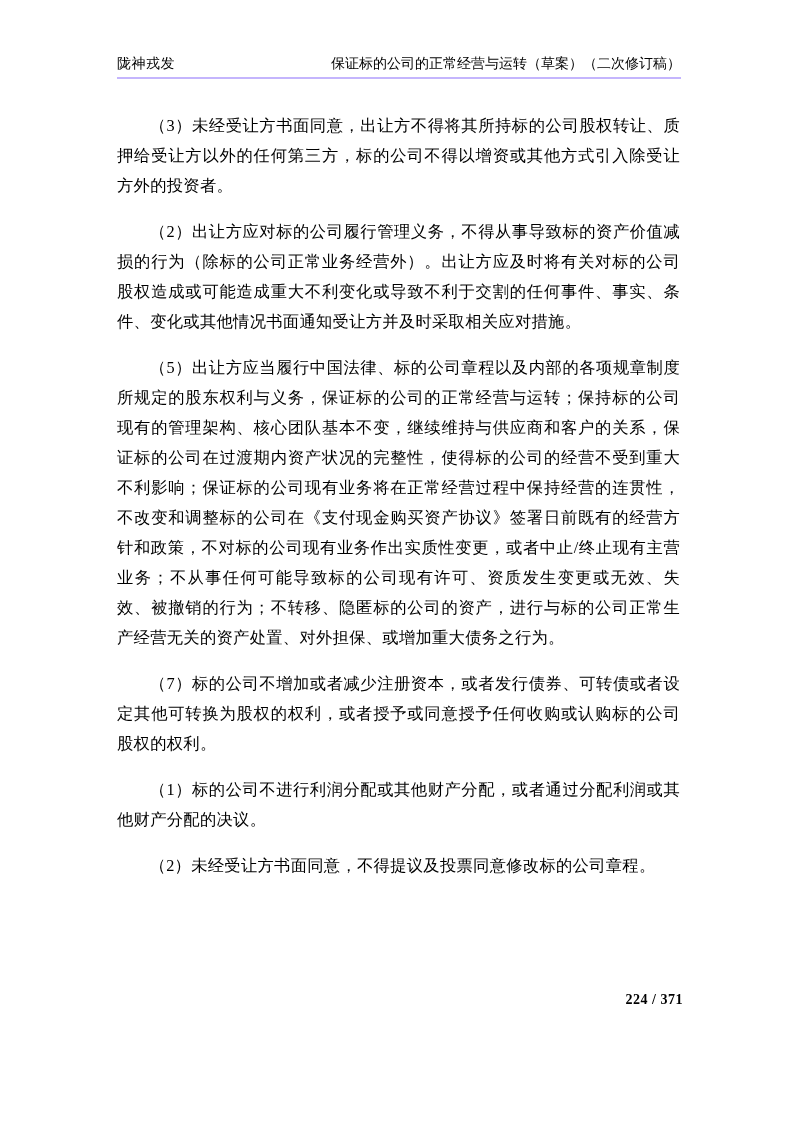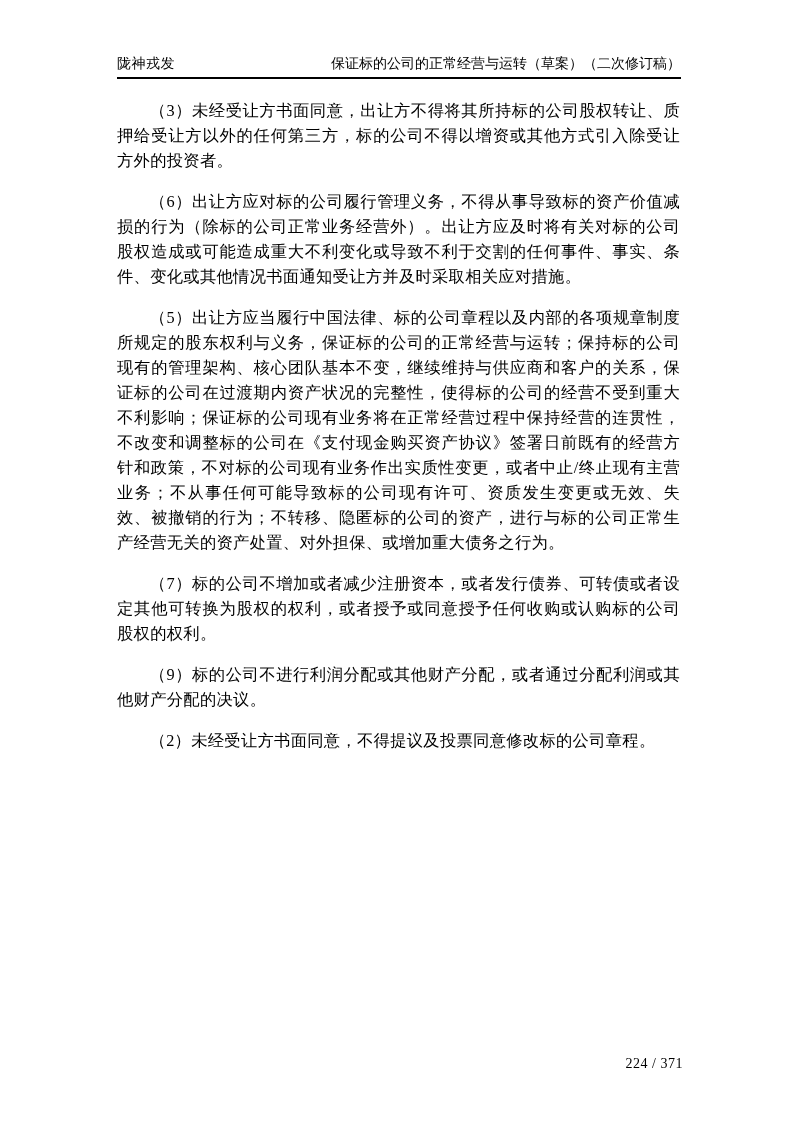--- a/index.html
+++ b/index.html
@@ -22,74 +22,74 @@
   }
   
   .header {
     position: absolute;
     left: 117px;
     right: 112px;
     top: 55px;
     display: flex;
     justify-content: space-between;
     align-items: flex-end;
-    border-bottom: 2px solid #000000;
+    border-bottom: 2px solid #c4b5fd;
     padding-bottom: 5px;
     font-size: 14px;
     line-height: 17px;
     white-space: nowrap;
   }
   .header-left { letter-spacing: 0.5px; }
   .header-right { letter-spacing: 0; }
   
   .body-text {
     position: absolute;
     left: 117px;
     width: 563px;
-    top: 98px;
+    top: 111px;
     font-size: 16.3px;
-    line-height: 25px;
+    line-height: 30px;
     text-align: justify;
     text-justify: inter-ideograph;
     letter-spacing: 0.3px;
   }
   .para {
     margin: 16px 0 0 0;
     text-indent: 2em;
   }
   .para:first-child {
     margin-top: 0;
   }
   
   .footer {
     position: absolute;
     right: 110px;
-    top: 1056px;
+    top: 992px;
     font-size: 14px;
-    font-weight: normal;
+    font-weight: bold;
     letter-spacing: 0.5px;
     text-align: right;
   }
 </style>
 </head>
 <body>
 
 <div class="page">
 
   <div class="header">
     <span class="header-left">陇神戎发</span>
     <span class="header-right">保证标的公司的正常经营与运转（草案）（二次修订稿）</span>
   </div>
 
   <div class="body-text">
     <p class="para">（3）未经受让方书面同意，出让方不得将其所持标的公司股权转让、质押给受让方以外的任何第三方，标的公司不得以增资或其他方式引入除受让方外的投资者。</p>
-    <p class="para">（6）出让方应对标的公司履行管理义务，不得从事导致标的资产价值减损的行为（除标的公司正常业务经营外）。出让方应及时将有关对标的公司股权造成或可能造成重大不利变化或导致不利于交割的任何事件、事实、条件、变化或其他情况书面通知受让方并及时采取相关应对措施。</p>
+    <p class="para">（2）出让方应对标的公司履行管理义务，不得从事导致标的资产价值减损的行为（除标的公司正常业务经营外）。出让方应及时将有关对标的公司股权造成或可能造成重大不利变化或导致不利于交割的任何事件、事实、条件、变化或其他情况书面通知受让方并及时采取相关应对措施。</p>
     <p class="para">（5）出让方应当履行中国法律、标的公司章程以及内部的各项规章制度所规定的股东权利与义务，保证标的公司的正常经营与运转；保持标的公司现有的管理架构、核心团队基本不变，继续维持与供应商和客户的关系，保证标的公司在过渡期内资产状况的完整性，使得标的公司的经营不受到重大不利影响；保证标的公司现有业务将在正常经营过程中保持经营的连贯性，不改变和调整标的公司在《支付现金购买资产协议》签署日前既有的经营方针和政策，不对标的公司现有业务作出实质性变更，或者中止/终止现有主营业务；不从事任何可能导致标的公司现有许可、资质发生变更或无效、失效、被撤销的行为；不转移、隐匿标的公司的资产，进行与标的公司正常生产经营无关的资产处置、对外担保、或增加重大债务之行为。</p>
     <p class="para">（7）标的公司不增加或者减少注册资本，或者发行债券、可转债或者设定其他可转换为股权的权利，或者授予或同意授予任何收购或认购标的公司股权的权利。</p>
-    <p class="para">（9）标的公司不进行利润分配或其他财产分配，或者通过分配利润或其他财产分配的决议。</p>
+    <p class="para">（1）标的公司不进行利润分配或其他财产分配，或者通过分配利润或其他财产分配的决议。</p>
     <p class="para">（2）未经受让方书面同意，不得提议及投票同意修改标的公司章程。</p>
   </div>
 
   <div class="footer">
     <span>224 / 371</span>
   </div>
 
 </div>
 
 </body></html>

